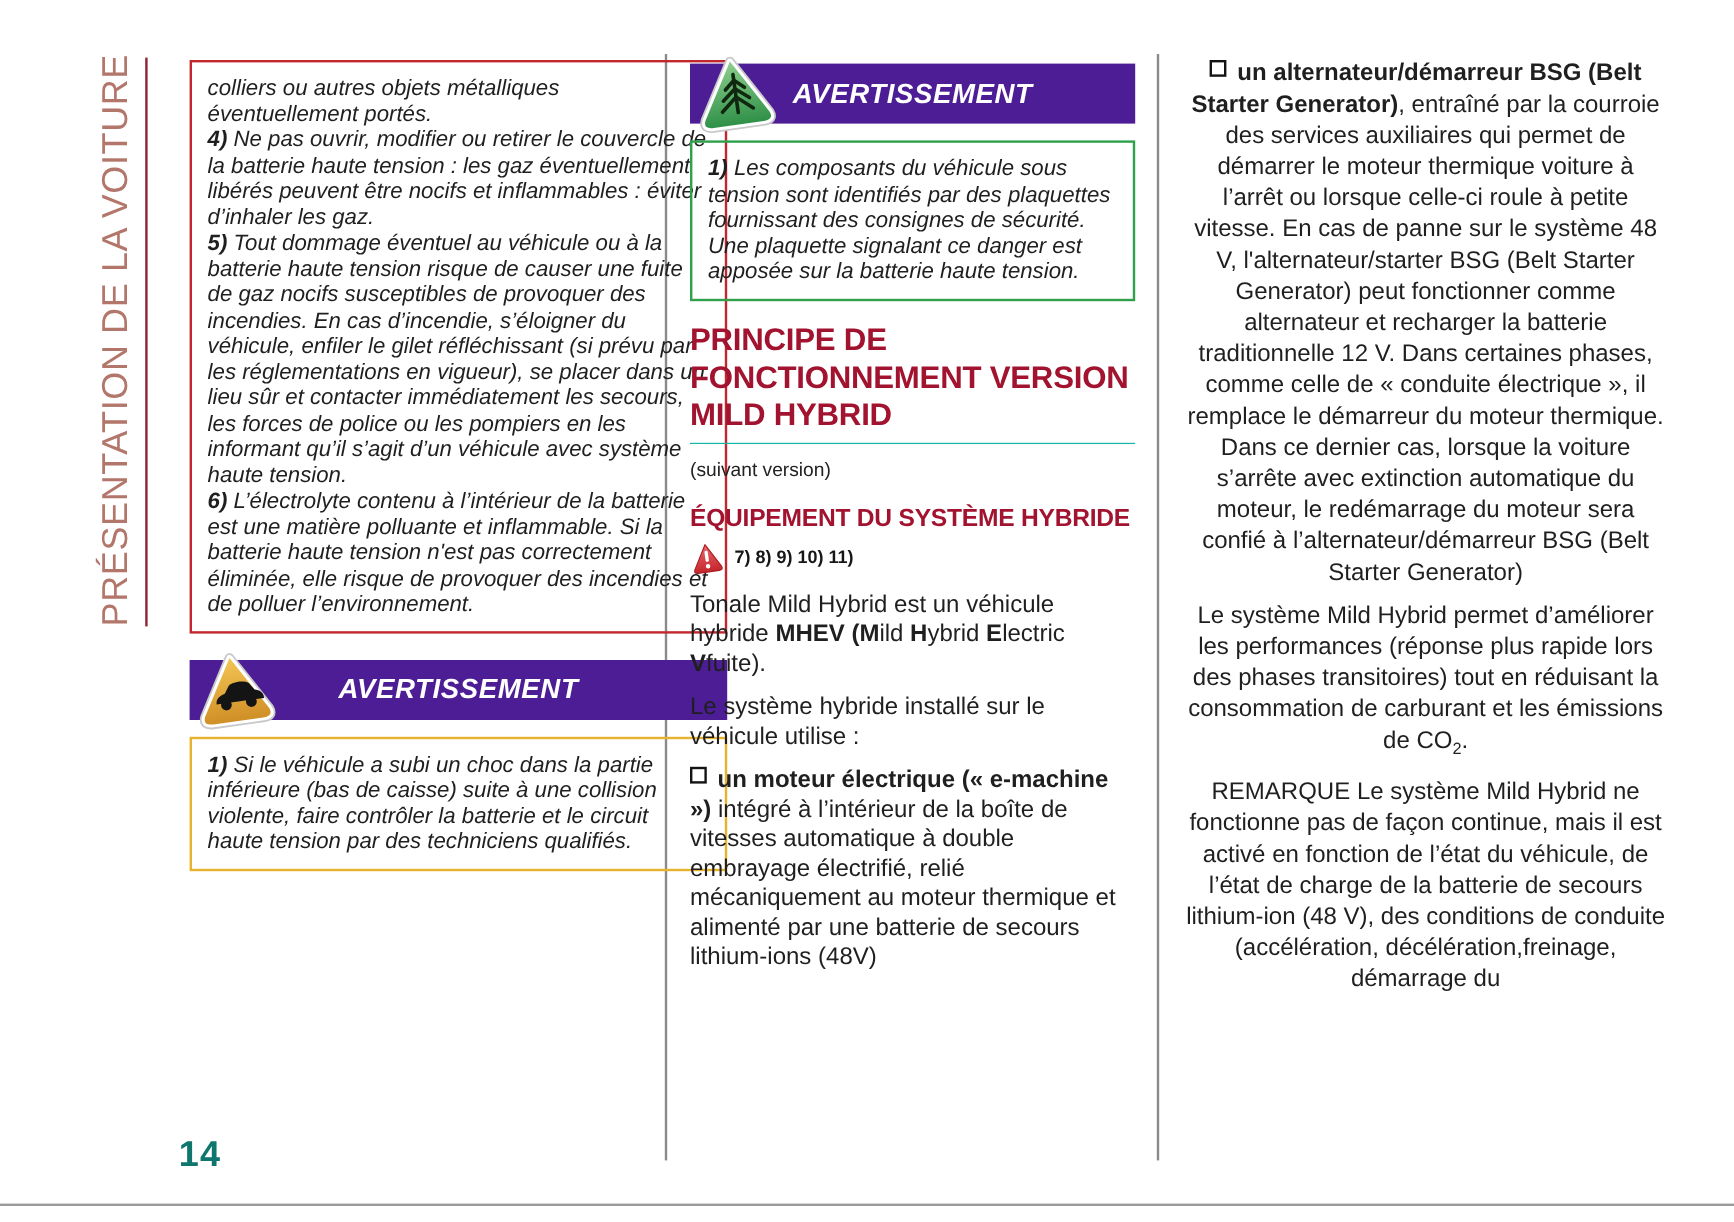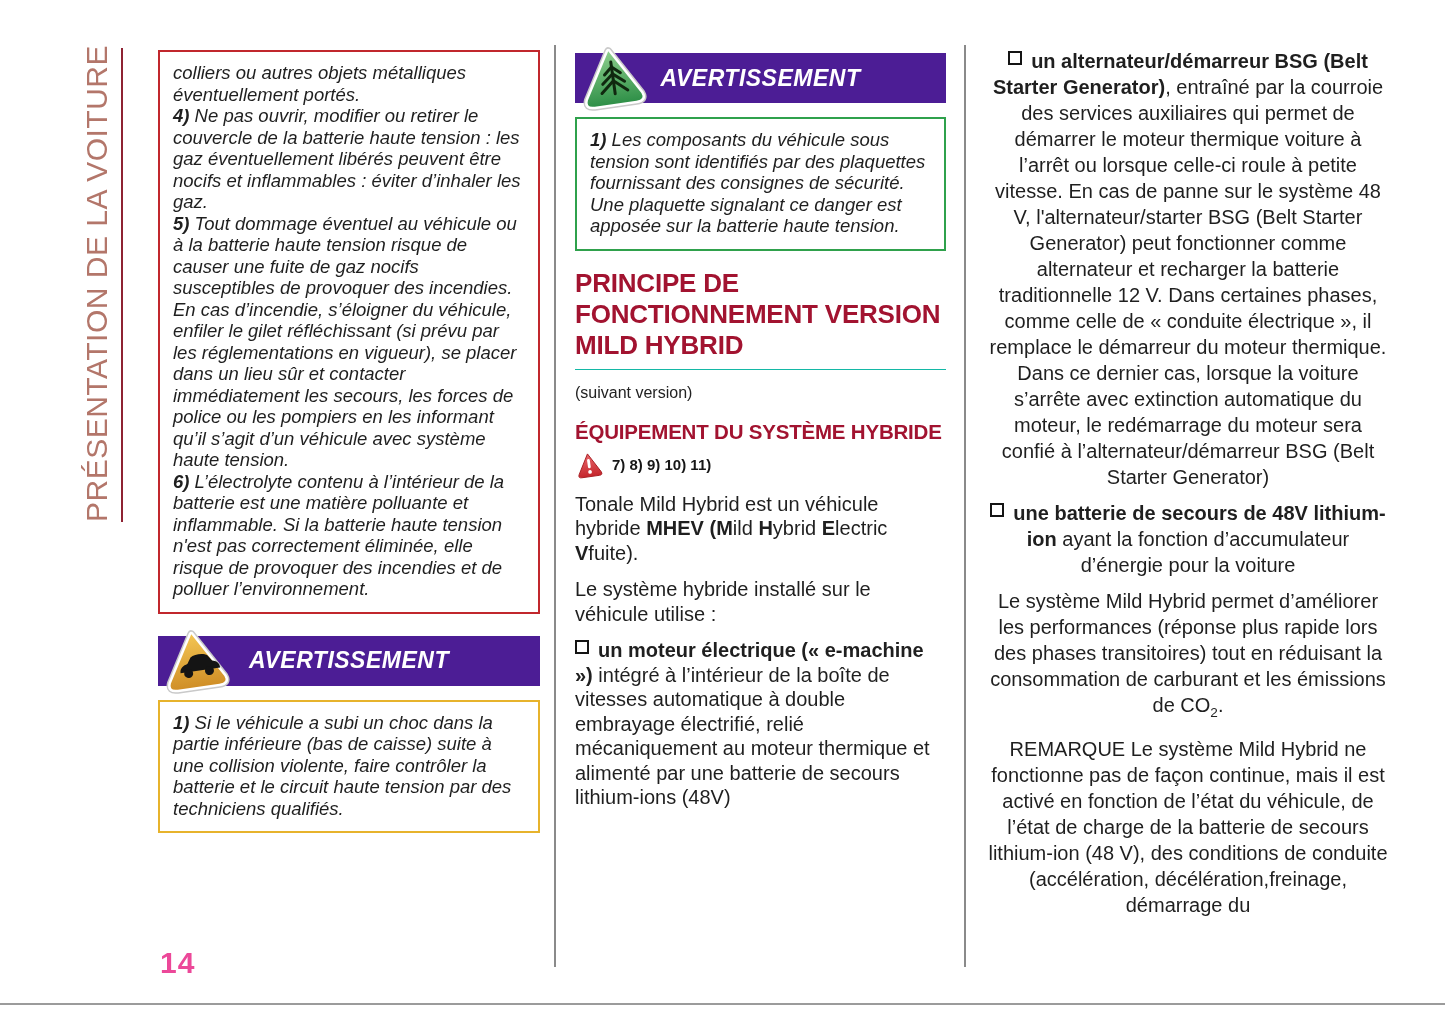--- a/index.html
+++ b/index.html
@@ -10,30 +10,30 @@
   }
   
   .sidebar-label{
     position:absolute;left:80px;top:522px;
     transform:rotate(-90deg);transform-origin:0 0;
     width:474px;white-space:nowrap;
     font-size:30px;letter-spacing:.5px;color:#b3766a;
     border-bottom:2px solid #8e2333;padding-bottom:7px;
   }
   .page-number{
-    position:absolute;left:160px;top:946px;
-    font-size:30px;font-weight:bold;color:#ec4899;letter-spacing:1px;
+    position:absolute;left:149px;top:946px;
+    font-size:30px;font-weight:bold;color:#0f766e;letter-spacing:1px;
   }
   .bottom-rule{position:absolute;left:0;top:1003px;width:1445px;height:2px;background:#9b9b9b;}
   .vdiv{position:absolute;top:45px;height:922px;width:2px;background:#8a8a8a;}
   .vdiv.d1{left:554px;} .vdiv.d2{left:964px;}
 
   
   .col{position:absolute;}
-  .col-left{left:158px;top:50px;width:382px;}
+  .col-left{left:158px;top:50px;width:448px;}
   .col-mid{left:575px;top:53px;width:371px;}
   .col-right{left:988px;top:48px;width:400px;text-align:center;}
 
   
   .box{
     border:2px solid #000;padding:10px 13px 12px 13px;
     font-style:italic;font-size:18.5px;line-height:21.5px;color:#1f1f1f;
   }
   .box p{margin:0;}
   .box-red{border-color:#c1272d;}
@@ -162,19 +162,18 @@
     <span class="note-refs">7) 8) 9) 10) 11)</span>
   </div>
 
   <p class="para first"><span>Tonale Mild Hybrid est un véhicule hybride </span><span class="sb">MHEV (M</span><span>ild </span><span class="sb">H</span><span>ybrid </span><span class="sb">E</span><span>lectric </span><span class="sb">V</span><span>fuite).</span></p>
   <p class="para"><span>Le système hybride installé sur le véhicule utilise :</span></p>
   <p class="para"><span class="bullet-square"></span><span><span class="sb">un moteur électrique (« e-machine »)</span><span> intégré à l’intérieur de la boîte de vitesses automatique à double embrayage électrifié, relié mécaniquement au moteur thermique et alimenté par une batterie de secours lithium-ions (48V)</span></span></p>
 </div>
 
 <div class="col col-right">
   <p class="para" style="margin-top:0;"><span class="bullet-square"></span><span><span class="sb">un alternateur/démarreur BSG (Belt Starter Generator)</span><span>, entraîné par la courroie des services auxiliaires qui permet de démarrer le moteur thermique voiture à l’arrêt ou lorsque celle-ci roule à petite vitesse. En cas de panne sur le système 48 V, l'alternateur/starter BSG (Belt Starter Generator) peut fonctionner comme alternateur et recharger la batterie traditionnelle 12 V. Dans certaines phases, comme celle de « conduite électrique », il remplace le démarreur du moteur thermique. Dans ce dernier cas, lorsque la voiture s’arrête avec extinction automatique du moteur, le redémarrage du moteur sera confié à l’alternateur/démarreur BSG (Belt Starter Generator)</span></span></p>
-  <p class="para"><span class="bullet-square"></span><span><span class="sb">une batterie de secours de 48V lithium-ion</span><span> ayant la fonction d’accumulateur d’énergie pour la voiture</span></span></p>
   <p class="para"><span>Le système Mild Hybrid permet d’améliorer les performances (réponse plus rapide lors des phases transitoires) tout en réduisant la consommation de carburant et les émissions de CO</span><span class="ssub">2</span><span>.</span></p>
   <p class="para"><span>REMARQUE Le système Mild Hybrid ne fonctionne pas de façon continue, mais il est activé en fonction de l’état du véhicule, de l’état de charge de la batterie de secours lithium-ion (48 V), des conditions de conduite (accélération, décélération,freinage, démarrage du</span></p>
 </div>
 
 <div class="page-number">14</div>
 <div class="bottom-rule"></div>
 
 </body></html>

